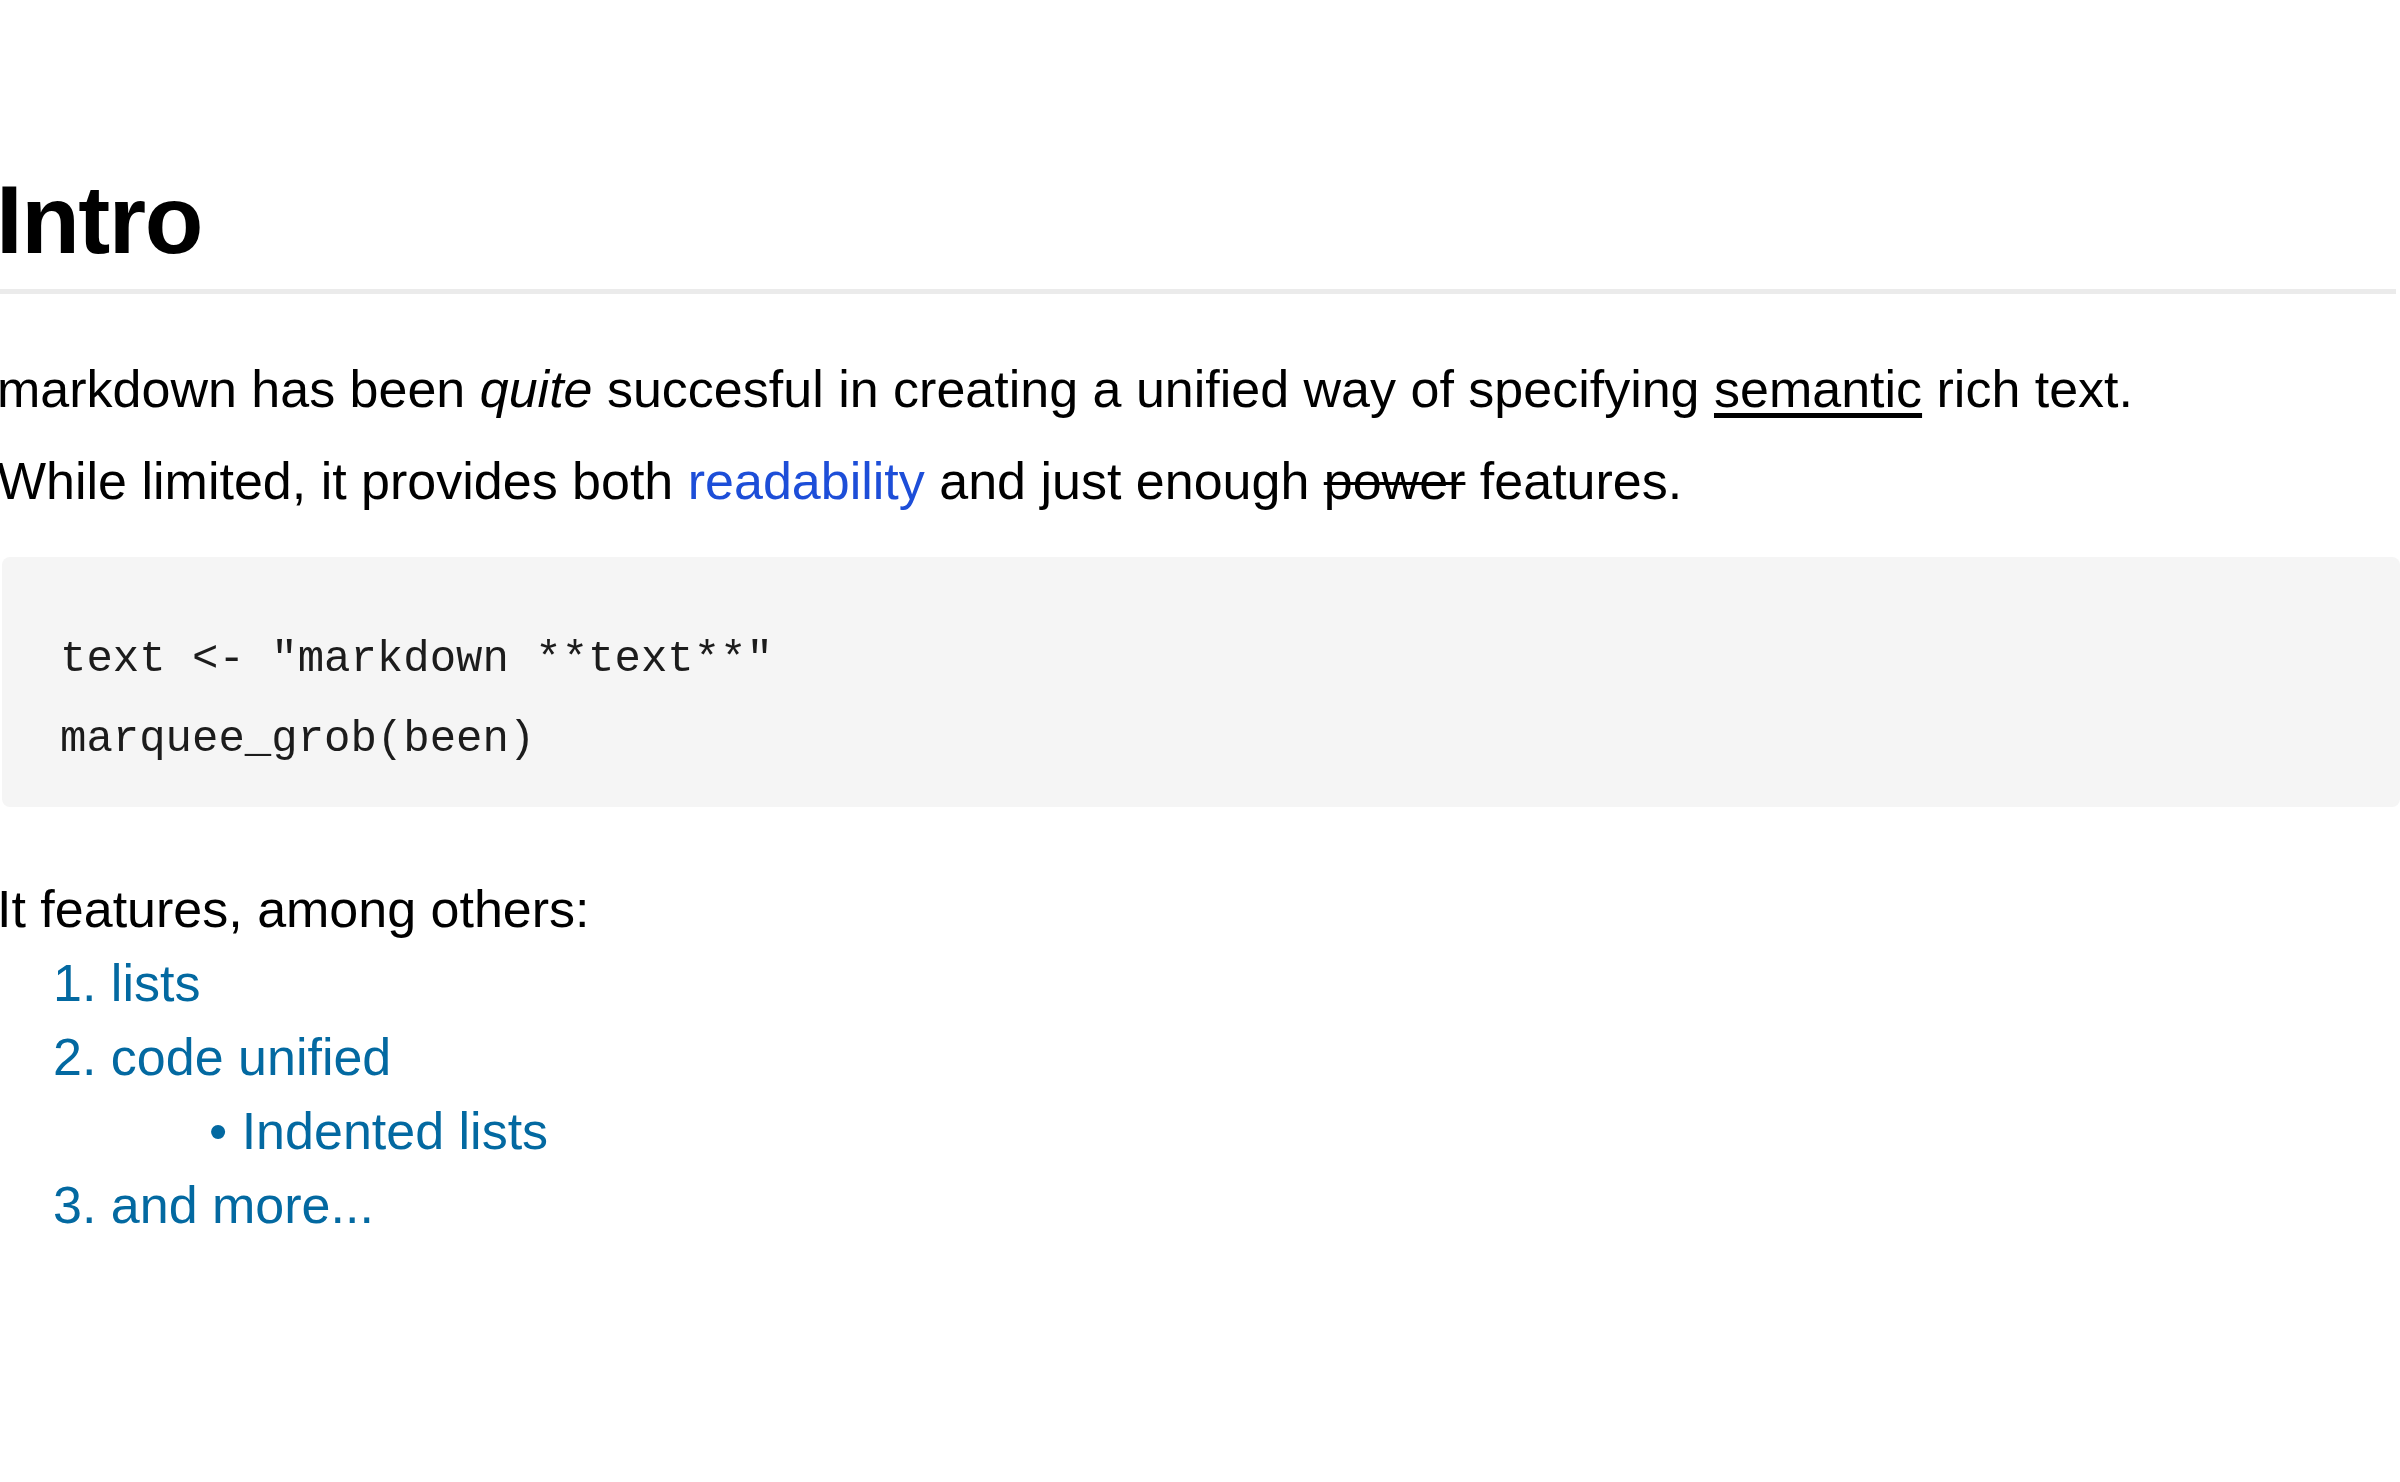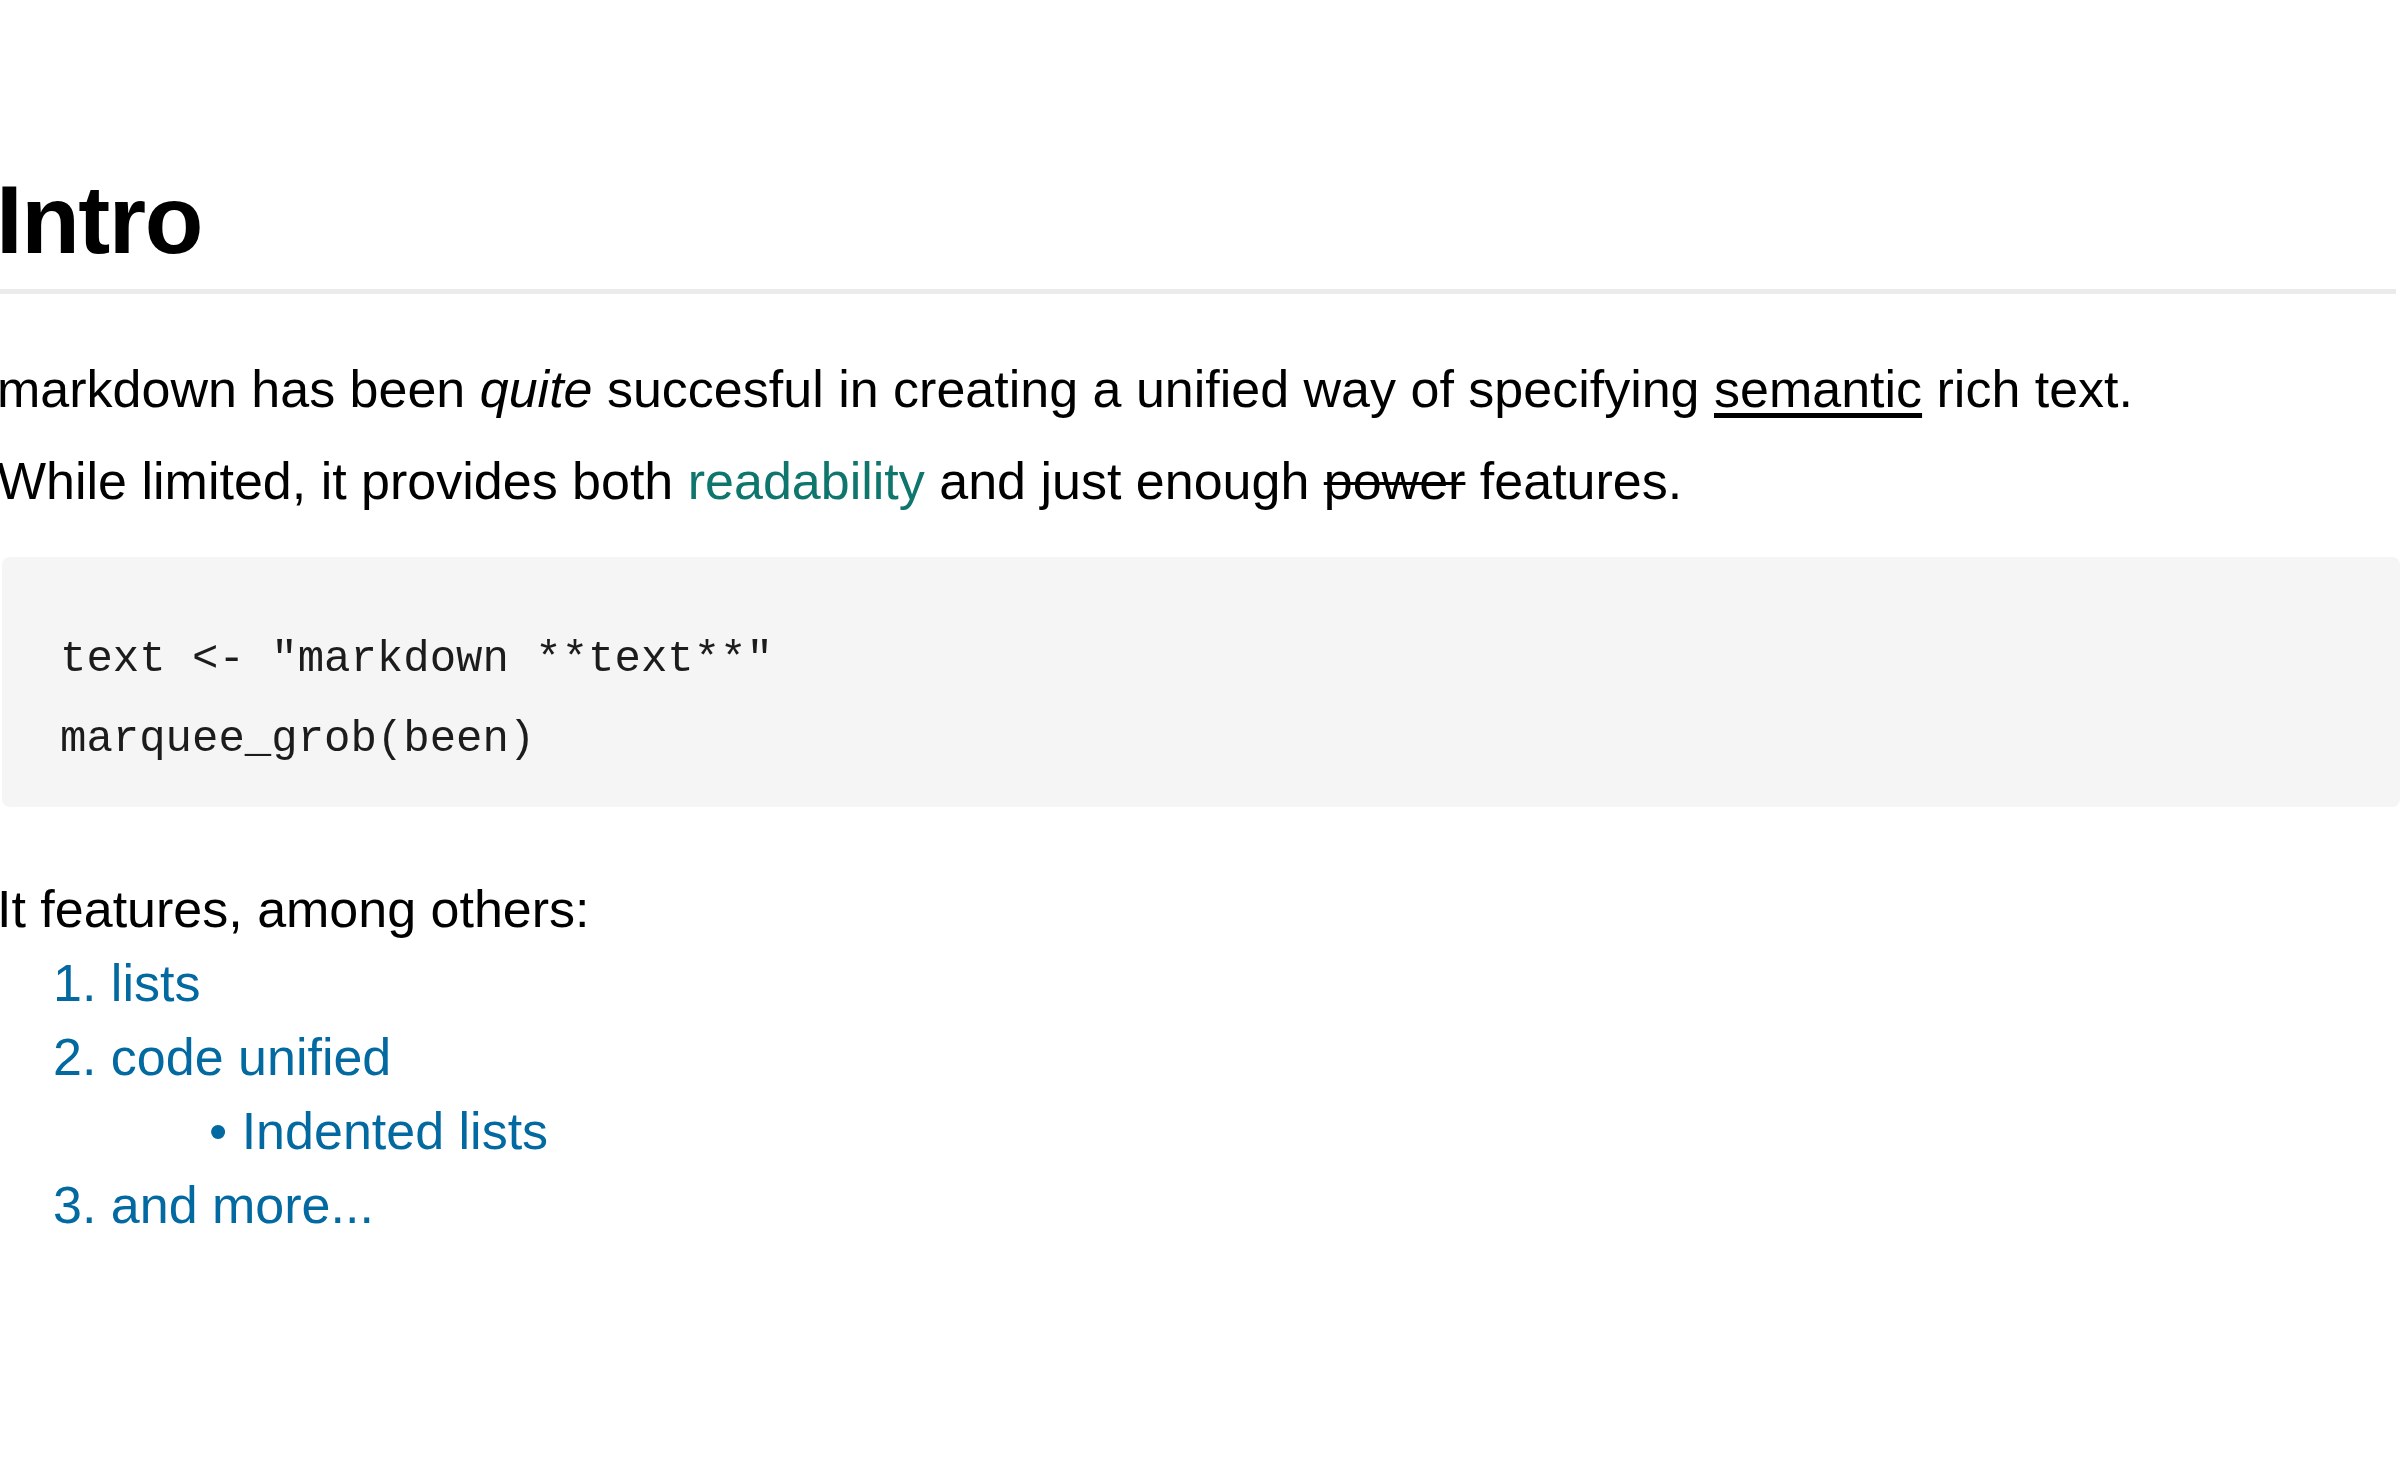--- a/index.html
+++ b/index.html
@@ -59,21 +59,21 @@
     white-space: nowrap;
   }
   .para-intro .line2 {
     display: block;
   }
 
   .t-italic { font-style: italic; text-align: center; }
   .t-underline { text-decoration: underline; text-underline-offset: 6px; }
   .t-strike { text-decoration: line-through; text-decoration-thickness: 3px; }
   .t-link {
-    color: #0f766e;
+    color: #1d4ed8;
     text-decoration: none;
   }
 
   
   .code-block {
     position: absolute;
     left: 2px;
     top: 557px;
     width: 2398px;
     height: 250px;

